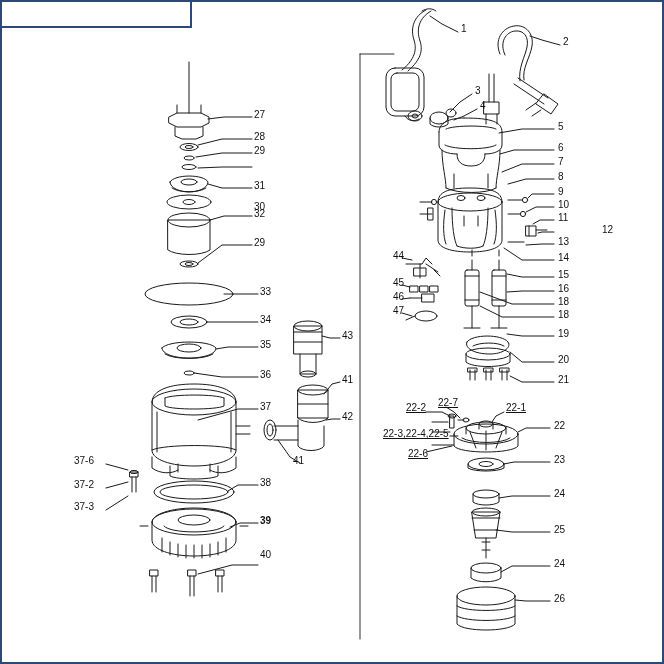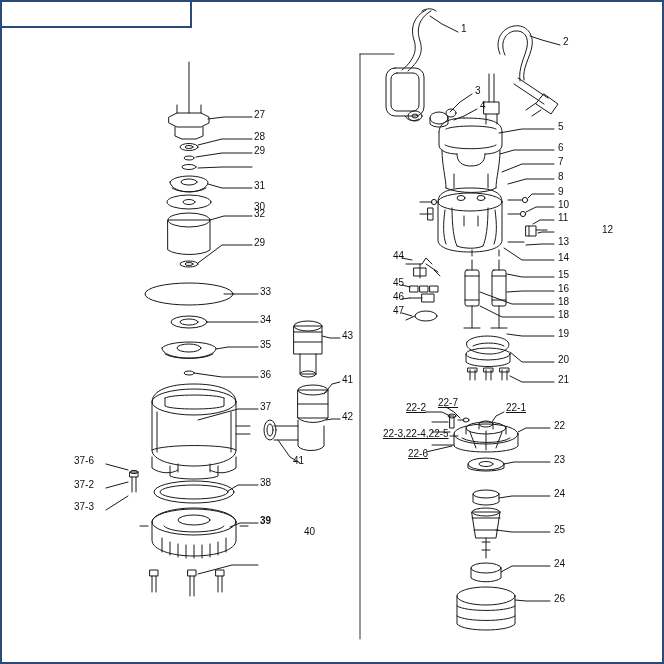--- a/index.html
+++ b/index.html
@@ -377,21 +377,21 @@
     <div class="lbl" style="left:252px;top:179px;text-align:right;">31</div>
     <div class="lbl" style="left:252px;top:207px;">32</div>
     <div class="lbl" style="left:252px;top:236px;">29</div>
     <div class="lbl" style="left:258px;top:285px;">33</div>
     <div class="lbl" style="left:258px;top:313px;">34</div>
     <div class="lbl" style="left:258px;top:338px;">35</div>
     <div class="lbl" style="left:258px;top:368px;">36</div>
     <div class="lbl" style="left:258px;top:400px;">37</div>
     <div class="lbl" style="left:258px;top:476px;">38</div>
     <div class="lbl" style="left:258px;top:514px;font-weight:bold;">39</div>
-    <div class="lbl" style="left:258px;top:525px;margin-left:44px;">40</div>
+    <div class="lbl" style="left:258px;top:548px;">40</div>
     <div class="lbl" style="left:340px;top:373px;">41</div>
     <div class="lbl" style="left:340px;top:410px;">42</div>
     <div class="lbl" style="left:291px;top:454px;">41</div>
     <div class="lbl" style="left:340px;top:329px;">43</div>
     <div class="lbl" style="left:391px;top:249px;">44</div>
     <div class="lbl" style="left:391px;top:276px;">45</div>
     <div class="lbl" style="left:391px;top:290px;">46</div>
     <div class="lbl" style="left:391px;top:304px;">47</div>
     <div class="lbl" style="left:72px;top:454px;">37-6</div>
     <div class="lbl" style="left:72px;top:478px;">37-2</div>

